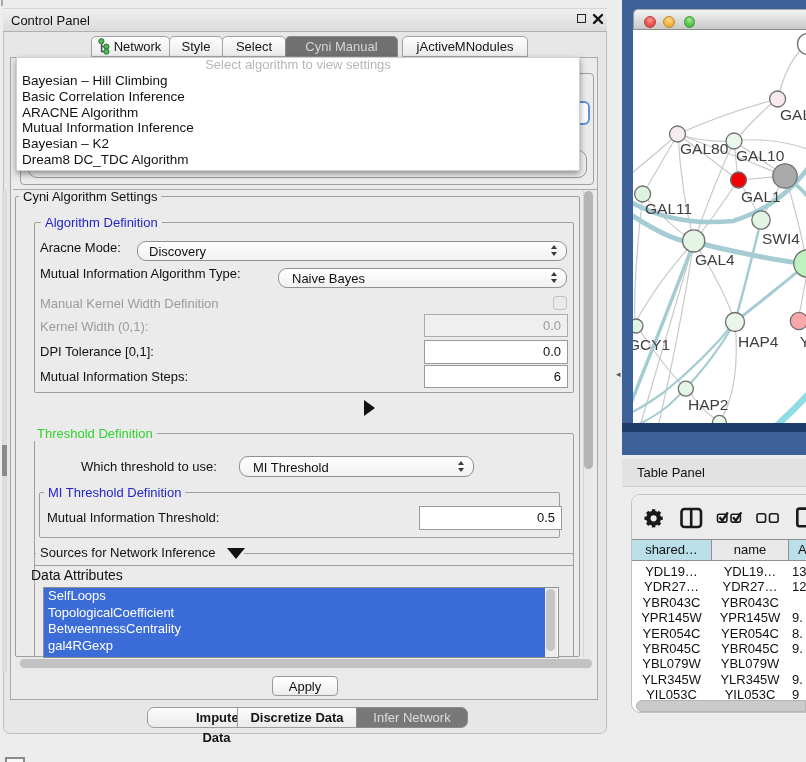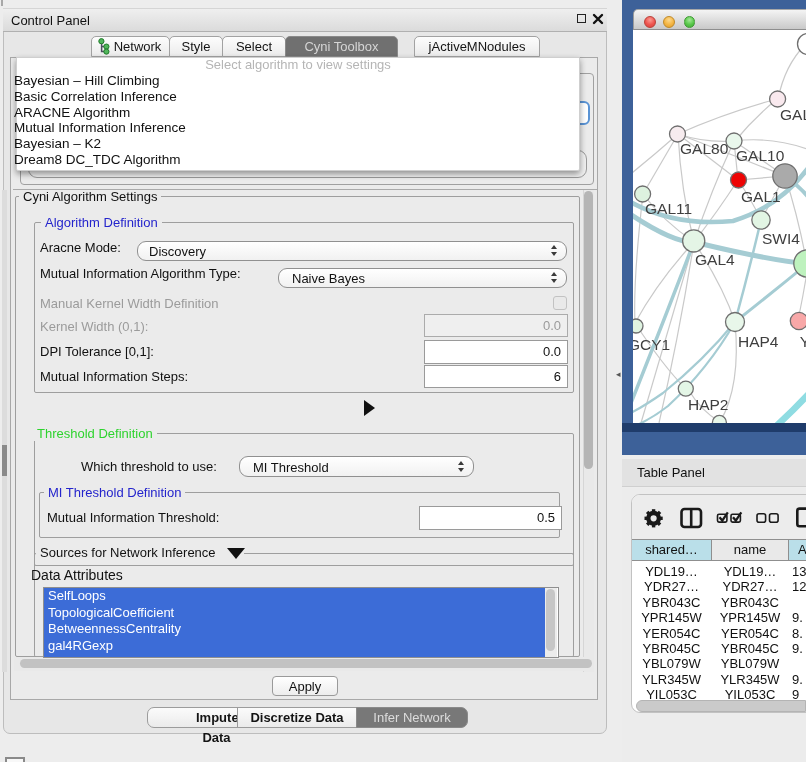--- a/index.html
+++ b/index.html
@@ -36,22 +36,22 @@
   background:linear-gradient(#efefef,#dbdbdb);border-bottom:1px solid #b0b0b0;border-top:1px solid #d5d5d5;"></div>
 <div class="abs f13" style="left:11px;top:13px;">Control Panel</div>
 <div class="abs" style="left:577px;top:14px;width:9px;height:9px;border:1.5px solid #222;"></div>
 <svg class="abs" style="left:592px;top:13px;" width="12" height="12" viewBox="0 0 12 12">
  <path d="M2 2 L10 10 M10 2 L2 10" stroke="#111" stroke-width="2.4" stroke-linecap="round"></path>
     </svg>
 
 <div class="tab" style="left:91px;width:79px;padding-left:14px;">Network</div>
 <div class="tab" style="left:169px;width:54px;">Style</div>
 <div class="tab" style="left:222px;width:64px;">Select</div>
-<div class="tab" style="left:285px;width:113px;background:#707070;border-color:#8a8a8a;color:#d5d5d5;">Cyni Toolbox</div>
-<div class="tab" style="left:414px;width:126px;">jActiveMNodules</div>
+<div class="tab" style="left:285px;width:113px;background:#707070;border-color:#8a8a8a;color:#d5d5d5;">Cyni Manual</div>
+<div class="tab" style="left:402px;width:126px;">jActiveMNodules</div>
 <svg class="abs" style="left:96px;top:36px;" width="15" height="19" viewBox="0 0 15 19">
  <path d="M5.6 7 L5.6 15.6 L8.5 15.6 M5.6 10.6 L8.5 10.6" stroke="#4e4e60" stroke-width="1.5" fill="none"></path>
  <circle cx="5.4" cy="5.2" r="2.6" fill="#52b65c" stroke="#1f7a2a" stroke-width="1"></circle>
  <circle cx="10.4" cy="10.6" r="2.6" fill="#52b65c" stroke="#1f7a2a" stroke-width="1"></circle>
  <circle cx="10.4" cy="15.6" r="2.6" fill="#52b65c" stroke="#1f7a2a" stroke-width="1"></circle>
     </svg>
 
 <div class="abs" style="left:10px;top:57px;width:588px;height:643px;background:#ebebeb;border:1px solid #a8a8a8;"></div>
 
 <div class="abs" style="left:20px;top:73px;width:574px;height:112px;border:1px solid #a0a0a0;border-radius:4px;"></div>
@@ -135,21 +135,21 @@
 
 <div class="btab" style="left:147px;width:91px;border-radius:7px 0 0 7px;padding-left:48px;">Impute Data</div>
 <div class="btab" style="left:237px;width:120px;">Discretize Data</div>
 <div class="btab" style="left:356px;width:112px;background:#787878;border-color:#8a8a8a;color:#dcdcdc;font-weight:normal;border-radius:0 7px 7px 0;">Infer Network</div>
 
 <div class="abs" style="left:5px;top:757px;width:20px;height:10px;border:2px solid #8a8a8a;background:#f8f8f8;"></div>
 
 <div class="abs" style="left:16px;top:57px;width:564px;height:114px;background:#fff;border:1px solid #cfcfcf;
   box-shadow:0 3px 6px rgba(0,0,0,0.4);border-radius:0 0 2px 2px;"></div>
 <div class="abs" style="left:16px;top:57px;width:564px;font-size:13px;color:#b5b5b5;text-align:center;">Select algorithm to view settings</div>
-<div class="abs" style="left:14px;top:73px;width:593px;font-size:13.5px;line-height:15.8px;color:#111;">
+<div class="abs" style="left:22px;top:73px;width:593px;font-size:13.5px;line-height:15.8px;color:#111;">
 Bayesian – Hill Climbing<br>Basic Correlation Inference<br><span class="b">ARACNE Algorithm</span><br>Mutual Information Inference<br>Bayesian – K2<br>Dream8 DC_TDC Algorithm</div>
 
 <div class="abs" style="left:616px;top:370px;width:7px;height:9px;color:#555;font-size:9px;line-height:9px;">◂</div>
 
 <div class="abs" style="left:622px;top:0;width:184px;height:455px;background:#3d6199;"></div>
 <div class="abs" style="left:622px;top:423px;width:184px;height:9px;background:#1f3c6b;"></div>
 
 <div class="abs" style="left:633px;top:9px;width:173px;height:21px;background:linear-gradient(#f4f4f4,#c9c9c9);
  border-radius:5px 0 0 0;border-top:1px solid #a8a8a8;border-left:1px solid #9a9a9a;border-bottom:1px solid #8e8e8e;"></div>
 <div class="abs" style="left:644px;top:16px;width:11.5px;height:11.5px;border-radius:6px;background:radial-gradient(circle at 50% 30%,#fa9a92 0%,#ee544e 55%,#d6453e 100%);border:1px solid #ba4038;"></div>

